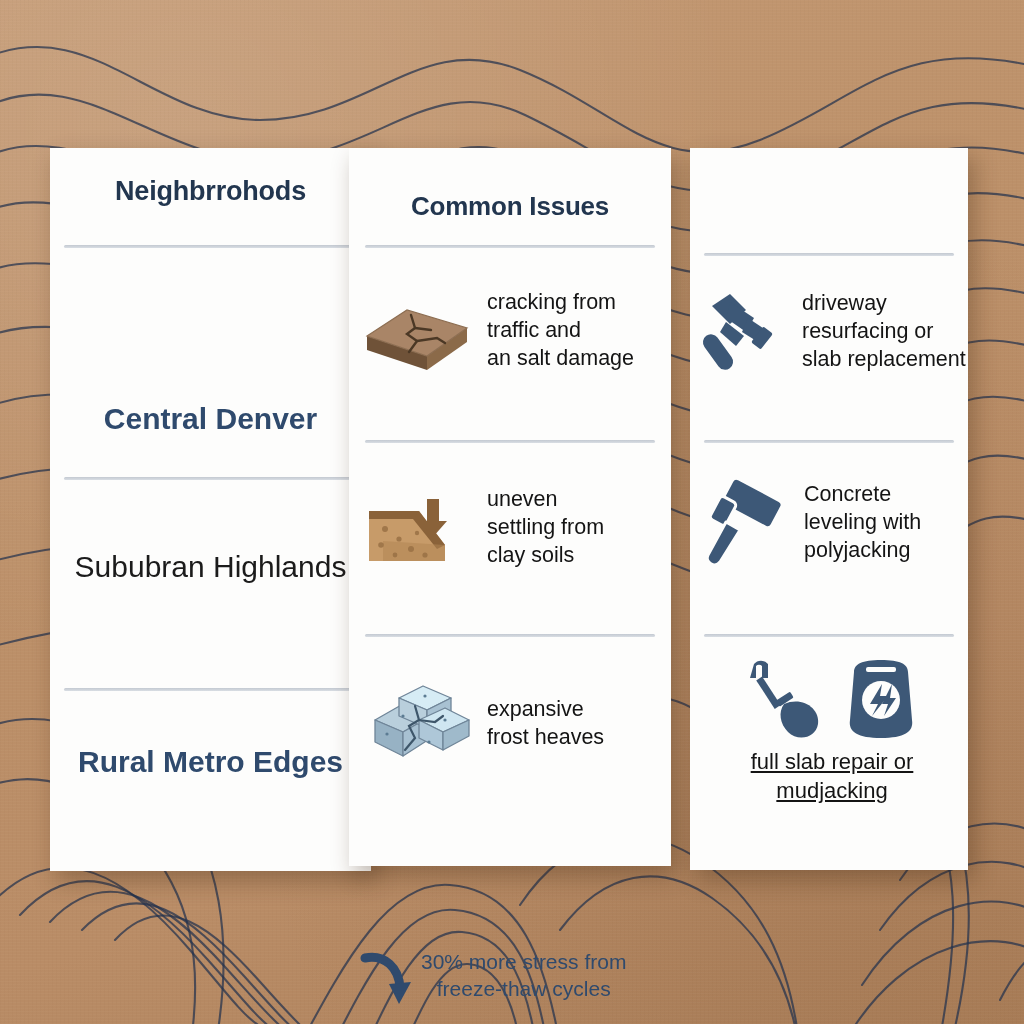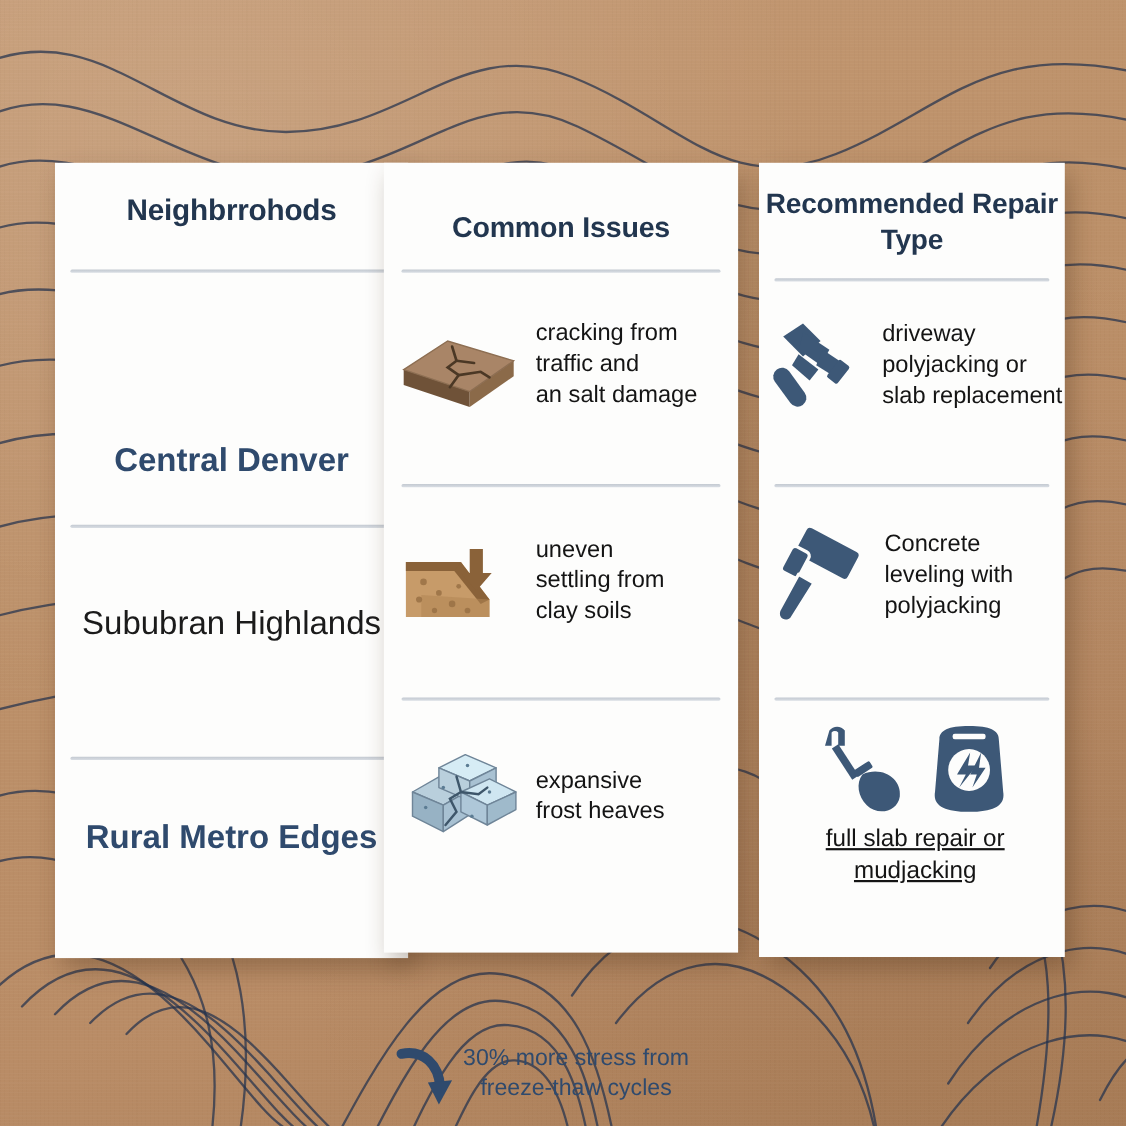--- a/index.html
+++ b/index.html
@@ -263,37 +263,35 @@
     <svg width="56" height="62" viewBox="0 0 56 62">
       <path d="M6,10 C 26,6 40,20 41,40" fill="none" stroke="#2f4a6d" stroke-width="9" stroke-linecap="round"></path>
       <polygon points="30,36 52,34 40,56" fill="#2f4a6d"></polygon>
     </svg>
     <div class="note-text">30% more stress from
 freeze-thaw cycles</div>
   </div>
 </div>
 
 <div class="panel" id="panel-repairs">
-  <div class="col-header">Recommended
-Repair Type</div>
   <div class="divider" style="left:14px; right:14px; top:105px;"></div>
 
   <div class="row" style="left:6px; top:140px; width:300px;">
     <svg class="icon-box" width="94" height="88" viewBox="0 0 94 88">
       <g fill="#3d5877">
         <polygon points="16,18 34,6 50,22 34,36"></polygon>
         <polygon points="34,14 58,30 50,44 30,30"></polygon>
         <polygon points="52,30 70,42 62,54 46,44"></polygon>
         <rect x="60" y="40" width="12" height="20" rx="2" transform="rotate(38 66 50)"></rect>
         <rect x="14" y="44" width="16" height="40" rx="8" transform="rotate(-36 22 64)"></rect>
         <polygon points="30,34 48,48 40,58 24,44"></polygon>
       </g>
     </svg>
     <div class="row-text">driveway
-polyjacking or
+resurfacing or
 slab replacement</div>
   </div>
   <div class="divider" style="left:14px; right:14px; top:292px;"></div>
 
   <div class="row" style="left:6px; top:330px; width:300px;">
     <svg class="icon-box" width="96" height="90" viewBox="0 0 96 90">
       <g fill="#3d5877" stroke="#fdfdfc" stroke-width="3" stroke-linejoin="round">
         <rect x="28" y="10" width="56" height="30" rx="5" transform="rotate(28 56 25)"></rect>
         <rect x="18" y="20" width="18" height="26" rx="4" transform="rotate(28 27 33)"></rect>
         <path d="M30,44 L44,52 L24,84 a7,7 0 0 1 -12,-7 Z"></path>

